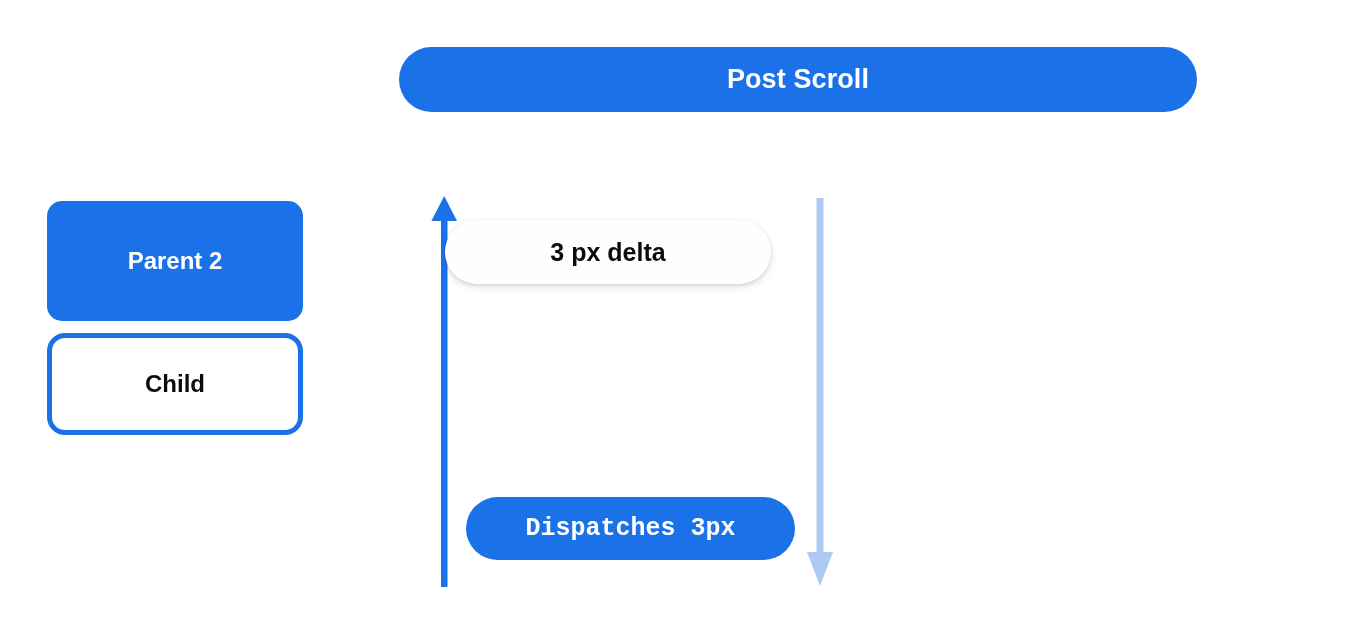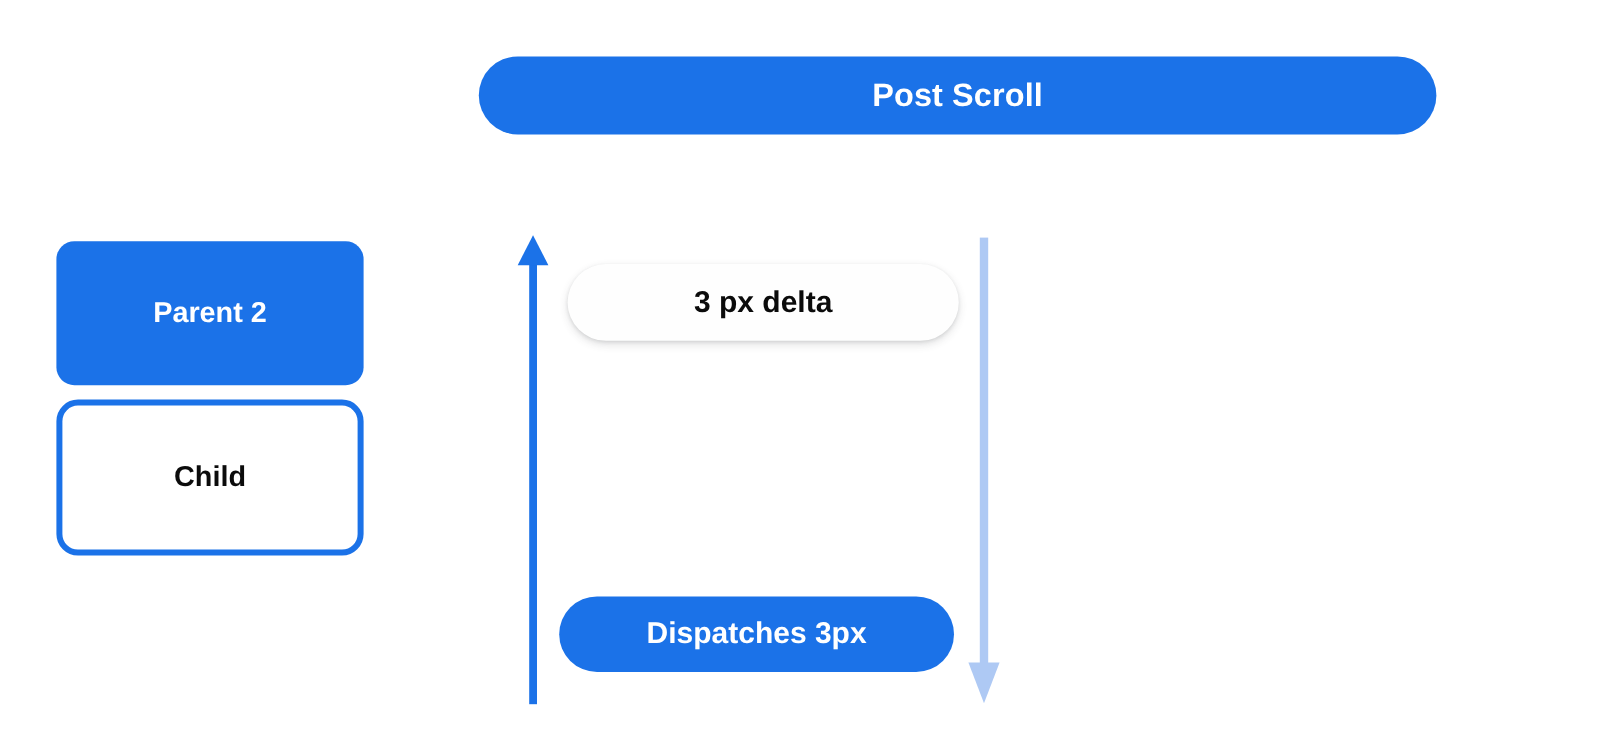--- a/index.html
+++ b/index.html
@@ -65,21 +65,21 @@
   }
   .stack-box.filled {
     background: #1B72E8;
     height: 120px;
   }
   .stack-box.filled .label {
     color: #ffffff;
   }
   .stack-box.outlined {
     background: #ffffff;
-    height: 130px;
+    height: 102px;
     border: 5px solid #1B72E8;
     border-radius: 18px;
   }
   .stack-box.outlined .label {
     color: #0B0B0B;
     font-weight: bold;
   }
   .stack-gap-1 { height: 12px; }
   .stack-gap-2 { height: 12px; }
 
@@ -108,40 +108,41 @@
     align-items: center;
     justify-content: center;
   }
   .pill .label {
     font-size: 25px;
     font-weight: bold;
     line-height: 1;
   }
 
   .delta-pill {
-    left: 453px;
+    left: 425px;
     top: 220px;
     width: 326px;
     height: 64px;
     background: #FEFEFE;
     border-radius: 32px;
     box-shadow: 0 3px 7px rgba(60,64,67,0.16),
                 0 1px 3px rgba(60,64,67,0.12);
   }
   .delta-pill .label {
     color: #0B0B0B;
   }
 
   .dispatch-pill {
     left: 446px;
     top: 497px;
     width: 329px;
     height: 63px;
     background: #1B72E8;
     border-radius: 32px;
+    font-family: Liberation Mono, monospace;
   }
   .dispatch-pill .label {
     color: #ffffff;
   }
 </style>
 </head>
 <body>
 
 <div id="canvas">
 

